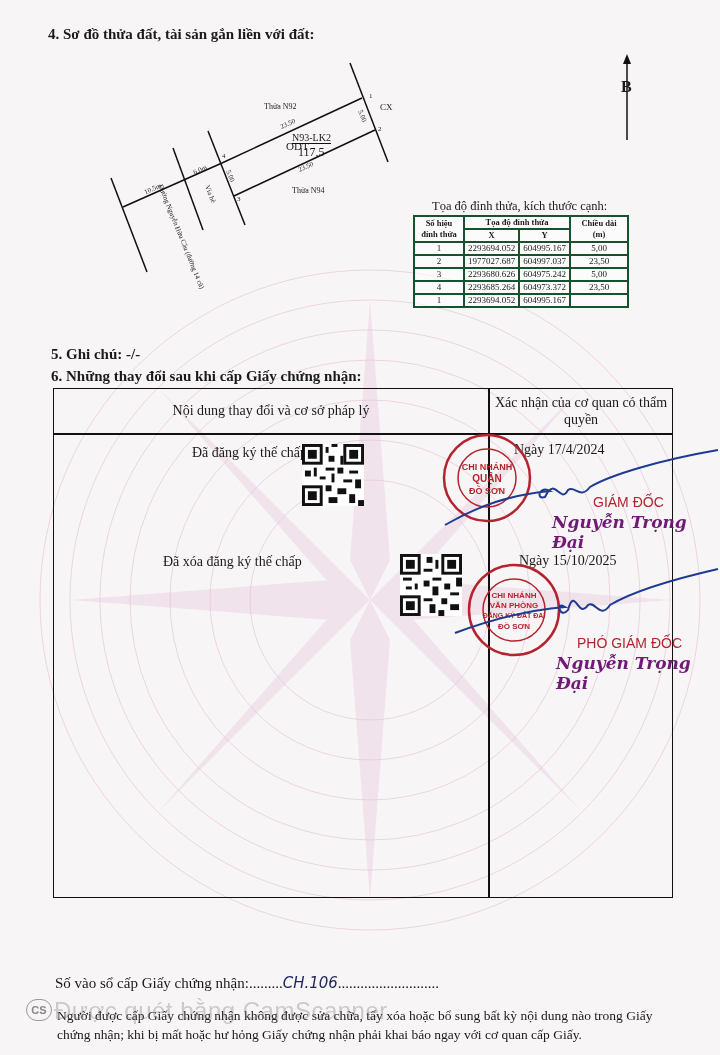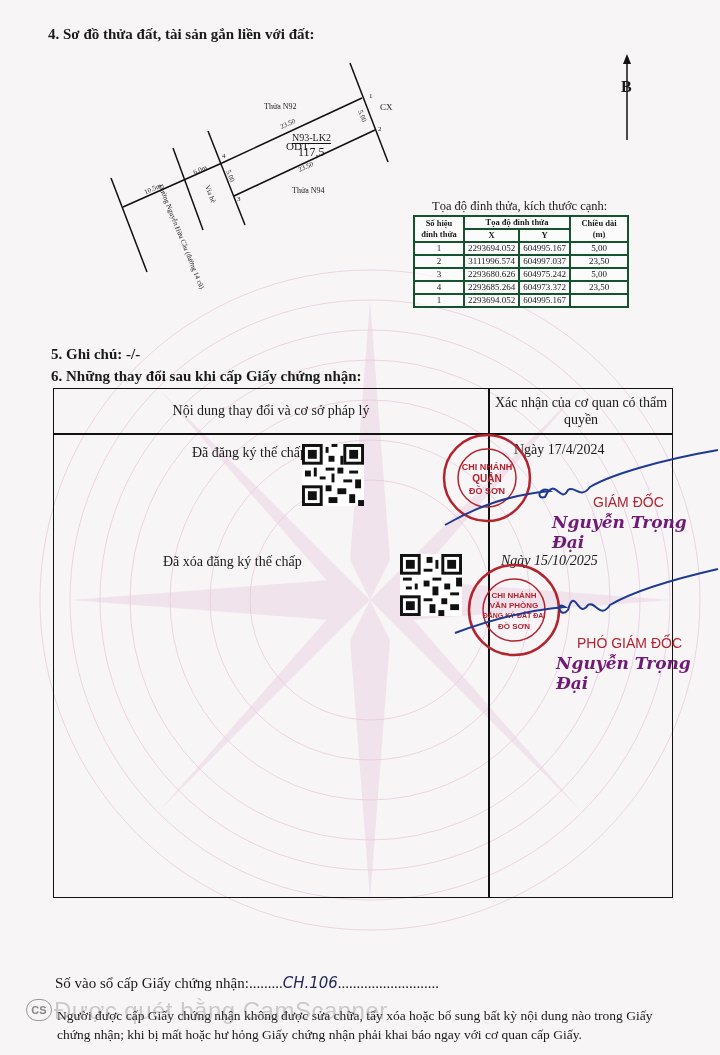--- a/index.html
+++ b/index.html
@@ -105,21 +105,21 @@
     <th>Y</th>
   </tr>
   <tr>
     <td>1</td>
     <td>2293694.052</td>
     <td>604995.167</td>
     <td>5,00</td>
   </tr>
   <tr>
     <td>2</td>
-    <td>3111996.574</td>
+    <td>1977027.687</td>
     <td>604997.037</td>
     <td>23,50</td>
   </tr>
   <tr>
     <td>3</td>
     <td>2293680.626</td>
     <td>604975.242</td>
     <td>5,00</td>
   </tr>
   <tr>
@@ -219,21 +219,21 @@
     <rect x="17" y="13" width="3" height="1"></rect>
       <rect x="14" y="15" width="2" height="2"></rect>
       <rect x="8" y="15" width="3" height="1"></rect>
     <rect x="10" y="17" width="2" height="3"></rect>
       <rect x="17" y="17" width="3" height="2"></rect>
       <rect x="13" y="19" width="2" height="2"></rect>
     <rect x="19" y="8" width="2" height="3"></rect>
       <rect x="2" y="11" width="2" height="1"></rect>
   </g>
 </svg>
-<div class="abs date" style="left:501px;top:553px;font-style:italic;">Ngày 15/10/2025</div>
+<div class="abs date" style="left:519px;top:553px;">Ngày 15/10/2025</div>
 <svg class="abs" style="left:466px;top:562px;z-index:4;" width="96" height="96" viewBox="0 0 96 96">
   <circle cx="48" cy="48" r="45" fill="none" stroke="#b3242f" stroke-width="2.5"></circle>
   <circle cx="48" cy="48" r="31" fill="none" stroke="#b3242f" stroke-width="1.5"></circle>
   <text x="48" y="36" text-anchor="middle" font-family="Liberation Sans, sans-serif" font-size="8" font-weight="bold" fill="#b3242f">CHI NHÁNH</text>
   <text x="48" y="46" text-anchor="middle" font-family="Liberation Sans, sans-serif" font-size="8" font-weight="bold" fill="#b3242f">VĂN PHÒNG</text>
   <text x="48" y="56" text-anchor="middle" font-family="Liberation Sans, sans-serif" font-size="7" font-weight="bold" fill="#b3242f">ĐĂNG KÝ ĐẤT ĐAI</text>
   <text x="48" y="67" text-anchor="middle" font-family="Liberation Sans, sans-serif" font-size="8" font-weight="bold" fill="#b3242f">ĐỒ SƠN</text>
 </svg>
 <svg class="abs" style="left:450px;top:565px;z-index:5;" width="270" height="80" viewBox="0 0 270 80">
   <path d="M5 68 C40 55 80 45 115 42 C105 35 110 55 118 45 C125 20 128 55 138 40 C145 35 150 55 160 40 C180 28 220 15 268 4" fill="none" stroke="#1f3a93" stroke-width="2"></path>

